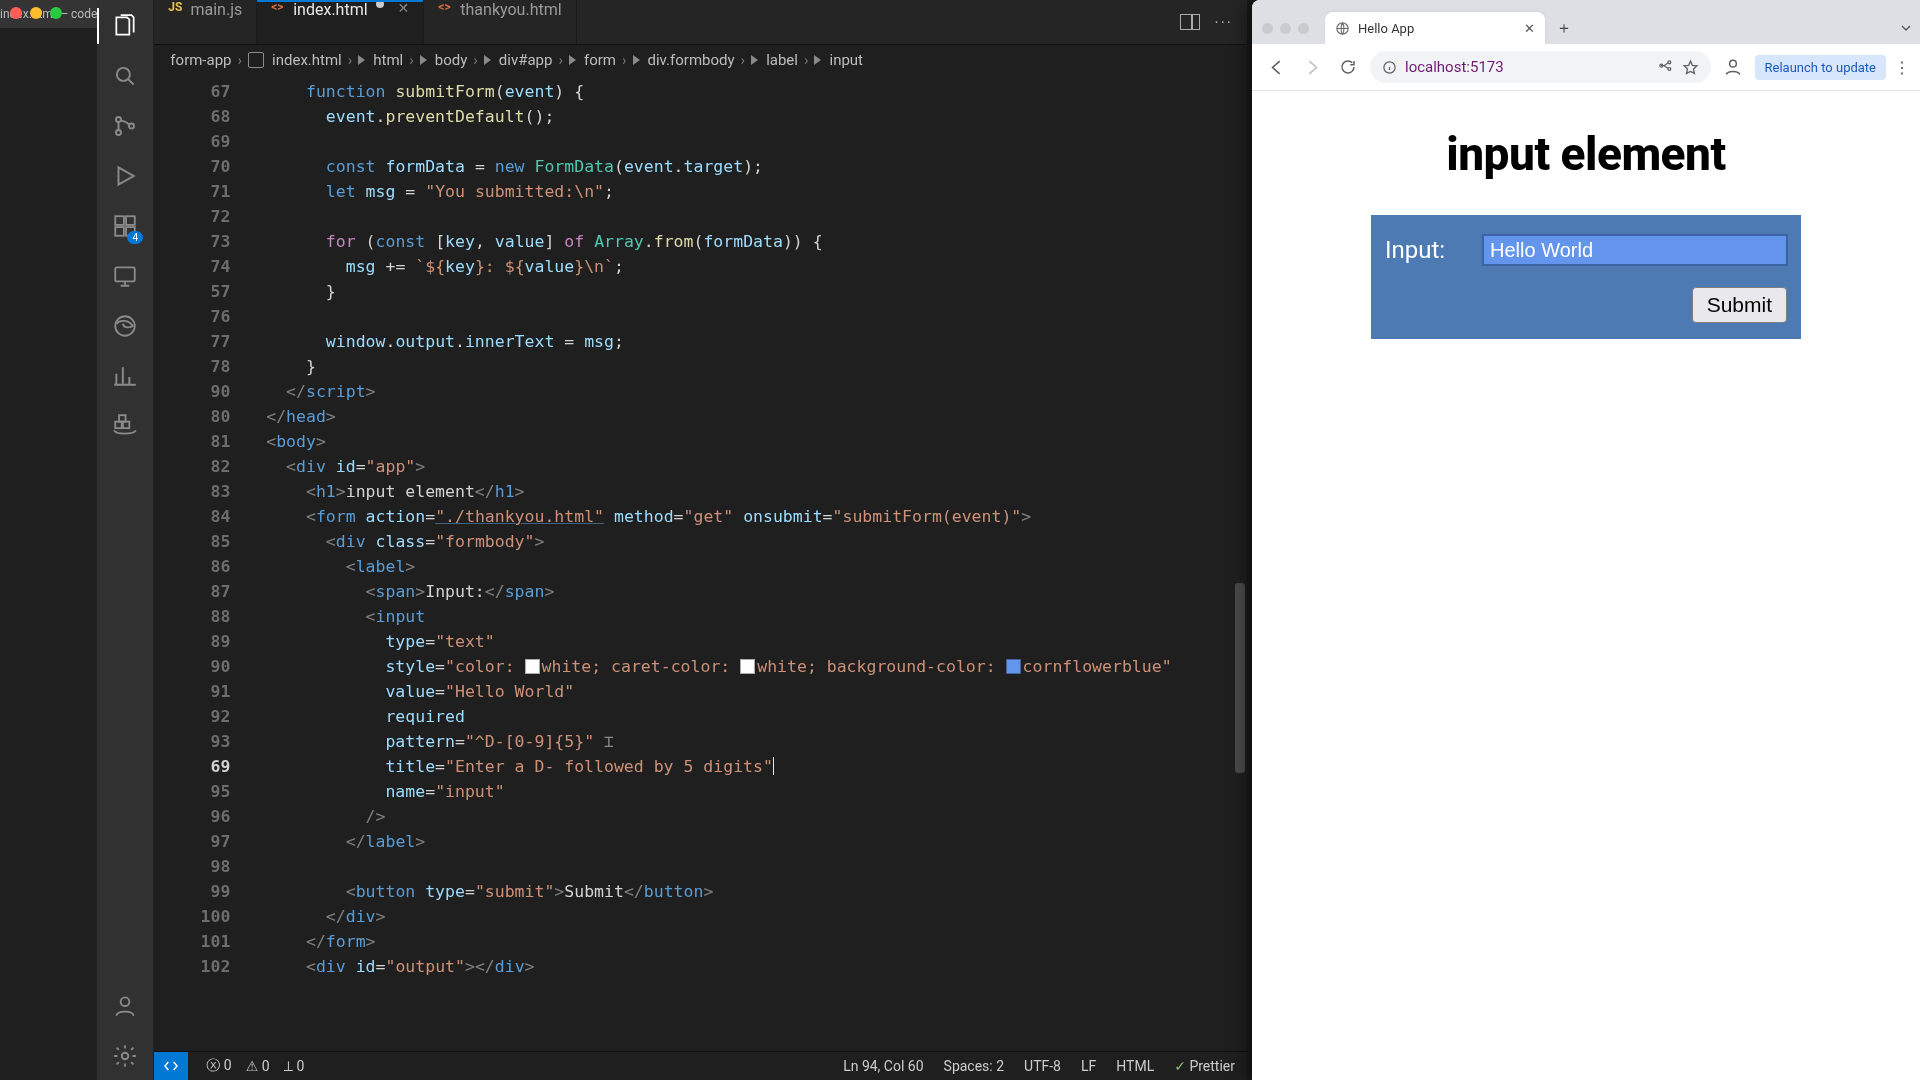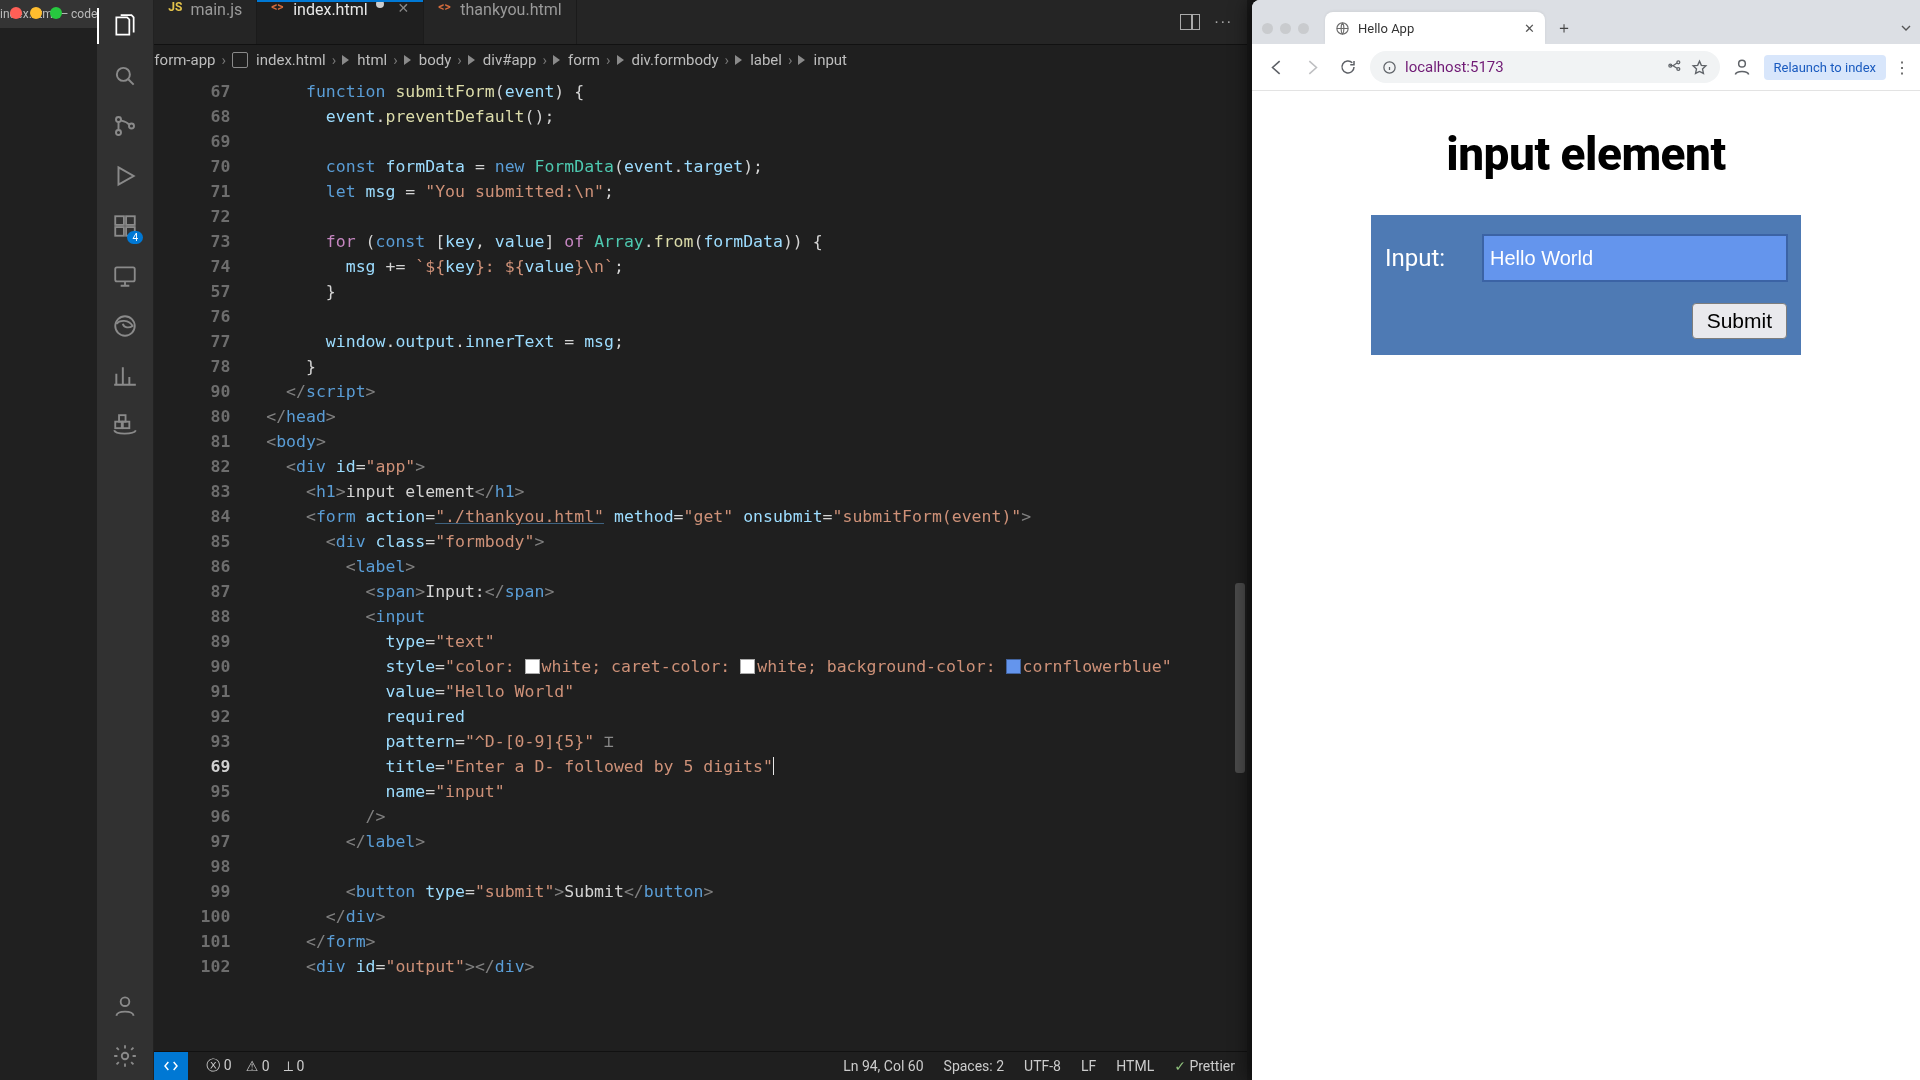--- a/index.html
+++ b/index.html
@@ -28,21 +28,21 @@
   .tab { display:flex; align-items:flex-start; gap:8px; padding:0 14px; font-size:16px; color:#9a9a9a; border-right:1px solid #1b1b1b; position:relative; }
   .tab.active { background:#1f1f1f; color:#e8e8e8; }
   .tab.active::before { content:""; position:absolute; top:0; left:0; right:0; height:2px; background:#0078d4; }
   .tab .close { color:#888; font-size:14px; margin-left:6px; }
   .tab-icon { font-size:12px; font-weight:bold; display:inline-block; min-width:14px; }
   .tab .dot { width:8px; height:8px; border-radius:50%; background:#ccc; }
   .tab-actions { margin-left:auto; display:flex; align-items:center; gap:14px; padding:0 14px; color:#aaa; }
   .icon-split { width:18px; height:14px; border:1.5px solid currentColor; position:relative; }
   .icon-split::after { content:""; position:absolute; left:55%; top:0; bottom:0; width:1.5px; background:currentColor; }
 
-  .breadcrumb { height:30px; background:#1f1f1f; display:flex; align-items:center; font-size:15px; color:#bdbdbd; padding:0 0; gap:6px; overflow:hidden; white-space:nowrap; }
+  .breadcrumb { height:30px; background:#1f1f1f; display:flex; align-items:center; font-size:15px; color:#bdbdbd; padding:0 16px; gap:6px; overflow:hidden; white-space:nowrap; }
   .breadcrumb .chev { color:#777; }
   .bc-icon { display:inline-flex; width:14px; height:14px; border:1.4px solid #8a8a8a; border-radius:2px; margin-right:2px; }
   .bc-icon.tag { width:0; height:0; border:none; border-left:7px solid #8a8a8a; border-top:5px solid transparent; border-bottom:5px solid transparent; border-radius:0;}
 
   .editor { flex:1; background:#1f1f1f; display:flex; font-family: "Menlo","Consolas",monospace; font-size:16.5px; line-height:25px; overflow:hidden; position:relative; }
   .gutter { width:76px; text-align:right; color:#6d6d6d; padding:4px 16px 4px 0; user-select:none;font-weight:bold; }
   .gutter .ln { height:25px; }
   .gutter .ln.current { color:#d0d0d0; }
   .code { flex:1; padding:4px 0; color:#d4d4d4; white-space:pre; position:relative; }
   .code .line { height:25px; }
@@ -90,21 +90,21 @@
   .b-url { flex:1; height:32px; background:#f1f3f4; border-radius:16px; display:flex; align-items:center; padding:0 12px; gap:8px; font-size:15px; color:#701a75; }
   .b-url .secure { color:#5f6368; }
   .b-relaunch { background:#d8e6fb; color:#1a5bbf; font-size:13px; padding:5px 10px; border-radius:4px; }
   .b-kebab { color:#555; }
 
   .b-page { flex:1; background:#fff; display:flex; flex-direction:column; align-items:center; padding-top:36px; }
   .b-page h1 { font-size:46px; font-weight:800; margin:0 0 34px 0; color:#000; letter-spacing:-0.5px; }
   .formbox { background:#4e7ab4; padding:20px 14px 16px 14px; width:430px; box-sizing:border-box; }
   .formrow { display:flex; align-items:center; gap:18px; }
   .formrow .lbl { font-size:24px; color:#fff; min-width:80px; }
-  .formrow input { flex:1; background:#6495ed; border:1.5px solid #4a6aa8; height:28px; color:#fff; font-size:20px; padding:8px 6px; outline:2px solid #3b63a5; outline-offset:-1px; }
+  .formrow input { flex:1; background:#6495ed; border:1.5px solid #4a6aa8; height:28px; color:#fff; font-size:20px; padding:0 6px; outline:2px solid #3b63a5; outline-offset:-1px; }
   .formrow input::selection { background:#2b57a0; }
   .submit-row { text-align:right; margin-top:22px; }
   .submit-row button { background:#e9e9ed; border:1.5px solid #7d7d7d; font-size:21px; padding:5px 14px; border-radius:4px; color:#000; }
 
   svg { display:block; }
 </style>
 </head>
 <body>
 
 <div class="screen" id="screen" style="transform: scale(1);">
@@ -374,21 +374,21 @@
               <path d="M12 3l2.6 6 6.4.6-4.8 4.4 1.4 6.4L12 17.6 6.4 20.4 7.8 14 3 9.6l6.4-.6z"></path>
             </svg>
           </span>
       </div>
       <div class="b-btn">
           <svg width="20" height="20" viewBox="0 0 24 24" fill="none" stroke="#5f6368" stroke-width="1.8">
             <circle cx="12" cy="8" r="4"></circle>
             <path d="M4 21c1-5 15-5 16 0"></path>
           </svg>
         </div>
-      <div class="b-relaunch">Relaunch to index</div>
+      <div class="b-relaunch">Relaunch to update</div>
       <div class="b-kebab">⋮</div>
     </div>
 
     <div class="b-page">
       <h1>input element</h1>
       <div class="formbox">
         <div class="formrow">
           <span class="lbl">Input:</span>
           <input type="text" value="Hello World" style="">
         </div>

